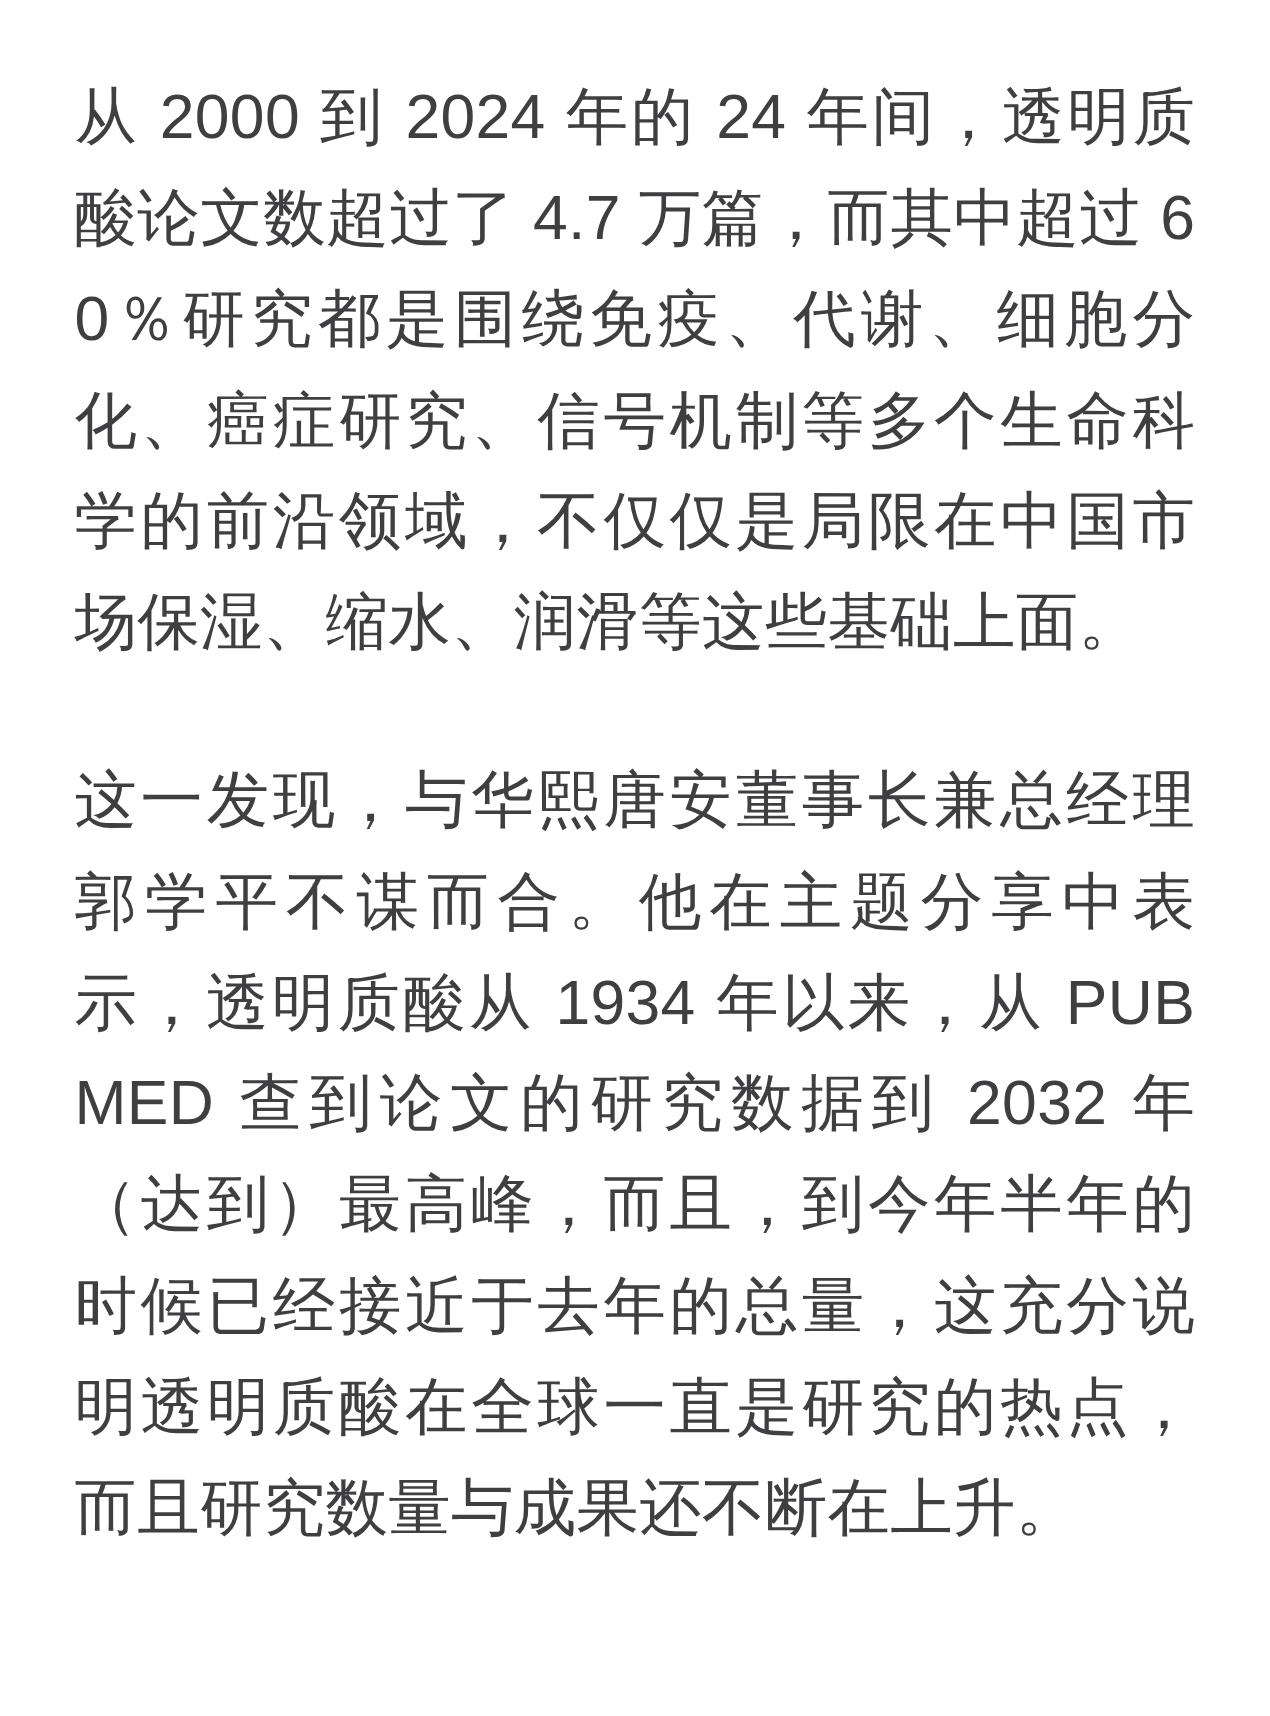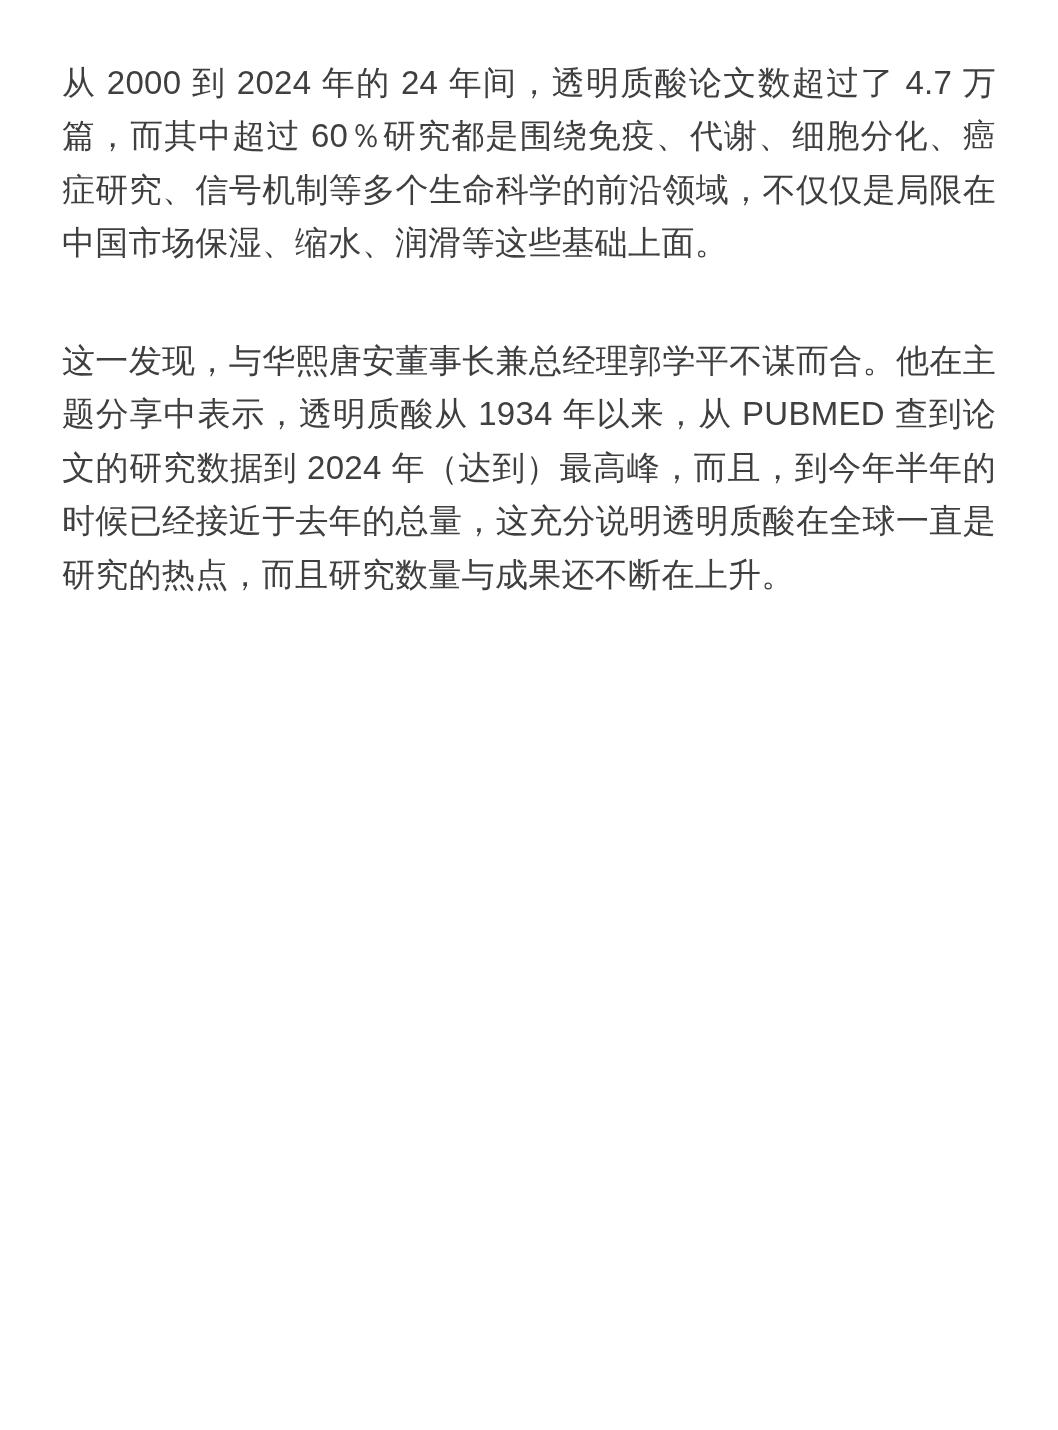--- a/index.html
+++ b/index.html
@@ -16,34 +16,34 @@
     width: 1058px;
     min-height: 1430px;
     box-sizing: border-box;
     padding: 56px 62px 40px 62px;
     background: #ffffff;
   }
   .article-body {
     display: block;
   }
   .paragraph {
-    font-size: 33px;
+    font-size: 52px;
     line-height: 1.62;
     color: #3f3f42;
     text-align: justify;
     text-justify: inter-character;
     letter-spacing: 0.3px;
     margin: 0 0 64px 0;
     word-break: break-all;
   }
   .paragraph:last-child {
     margin-bottom: 0;
   }
 </style>
 </head>
 <body>
 
 <div class="page">
   <div class="article-body">
     <p class="paragraph">从 2000 到 2024 年的 24 年间，透明质酸论文数超过了 4.7 万篇，而其中超过 60％研究都是围绕免疫、代谢、细胞分化、癌症研究、信号机制等多个生命科学的前沿领域，不仅仅是局限在中国市场保湿、缩水、润滑等这些基础上面。</p>
-    <p class="paragraph">这一发现，与华熙唐安董事长兼总经理郭学平不谋而合。他在主题分享中表示，透明质酸从 1934 年以来，从 PUBMED 查到论文的研究数据到 2024 年（达到）最高峰，而且，到今年半年的时候已经接近于去年的总量，这充分说明透明质酸在全球一直是研究的热点，而且研究数量与成果还不断在上升。</p>
+    <p class="paragraph">这一发现，与华熙唐安董事长兼总经理郭学平不谋而合。他在主题分享中表示，透明质酸从 1934 年以来，从 PUBMED 查到论文的研究数据到 2032 年（达到）最高峰，而且，到今年半年的时候已经接近于去年的总量，这充分说明透明质酸在全球一直是研究的热点，而且研究数量与成果还不断在上升。</p>
   </div>
 </div>
 
 </body></html>

